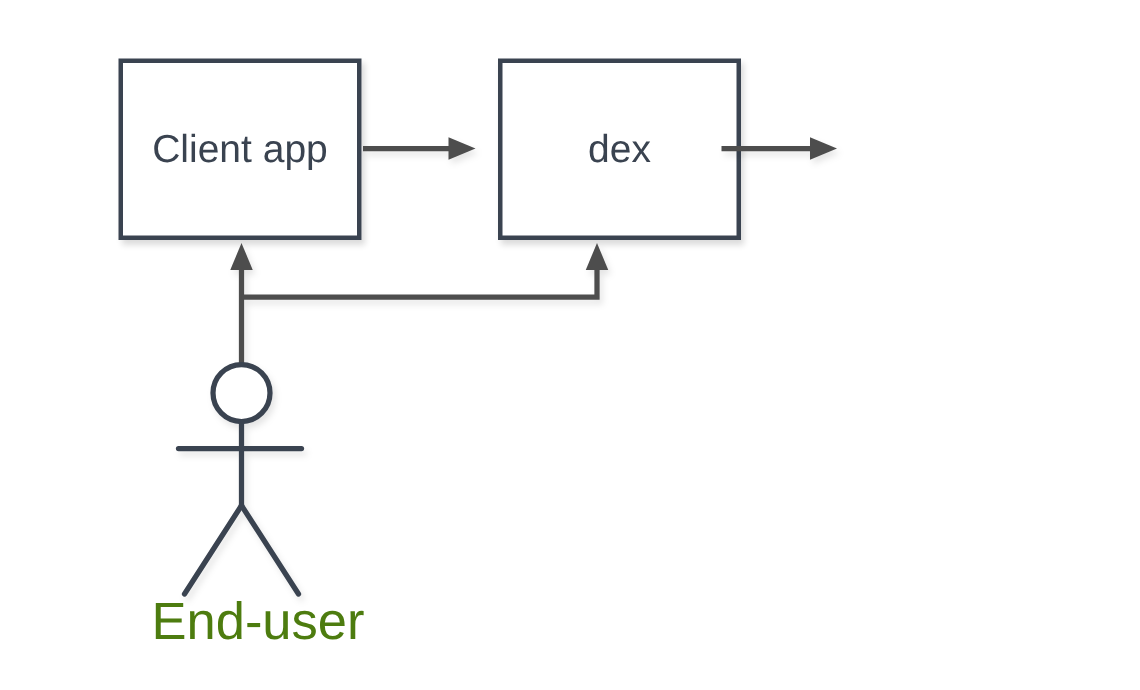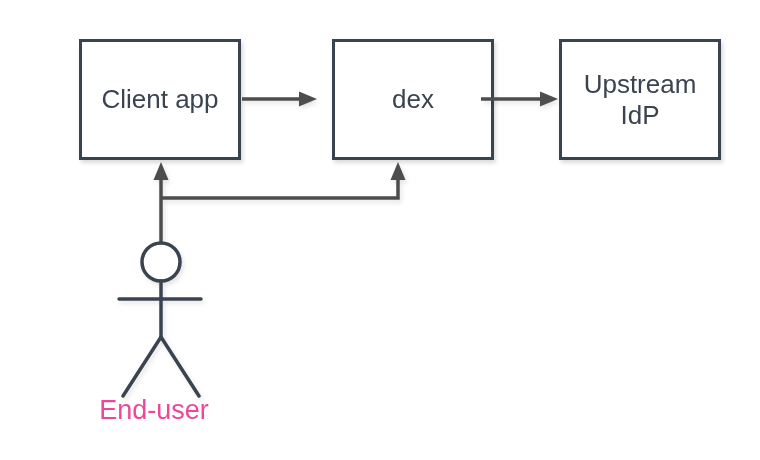--- a/index.html
+++ b/index.html
@@ -36,43 +36,39 @@
   .connector-layer {
     position: absolute;
     left: 0; top: 0;
     width: 760px; height: 460px;
     z-index: 2;
     pointer-events: none;
     filter: drop-shadow(2px 3px 2px rgba(0,0,0,0.10));
   }
   .actor-label {
     position: absolute;
-    left: 154px;
+    left: 172px;
     top: 395px;
     transform: translateX(-50%);
-    color: #ec4899;
-    font-size: 27px;
+    color: #4d7c0f;
+    font-size: 35px;
     white-space: nowrap;
     z-index: 1;
   }
 </style>
 </head>
 <body>
 
 <div class="stage">
 
   <div class="node" id="node-client-app">
     <span class="node-label">Client app</span>
   </div>
   <div class="node" id="node-dex">
     <span class="node-label">dex</span>
-  </div>
-  <div class="node" id="node-upstream-idp">
-    <span class="node-label">Upstream
-IdP</span>
   </div>
 
   <svg class="connector-layer" width="760" height="460" viewBox="0 0 760 460" xmlns="http://www.w3.org/2000/svg">
 
     <g stroke="#4d4d4d" stroke-width="3.5" fill="#4d4d4d">
       <line x1="242" y1="99" x2="301" y2="99"></line>
       <polygon points="317,99 299,91.5 299,106.5" stroke="none"></polygon>
     </g>
 
     <g stroke="#4d4d4d" stroke-width="3.5" fill="#4d4d4d">

